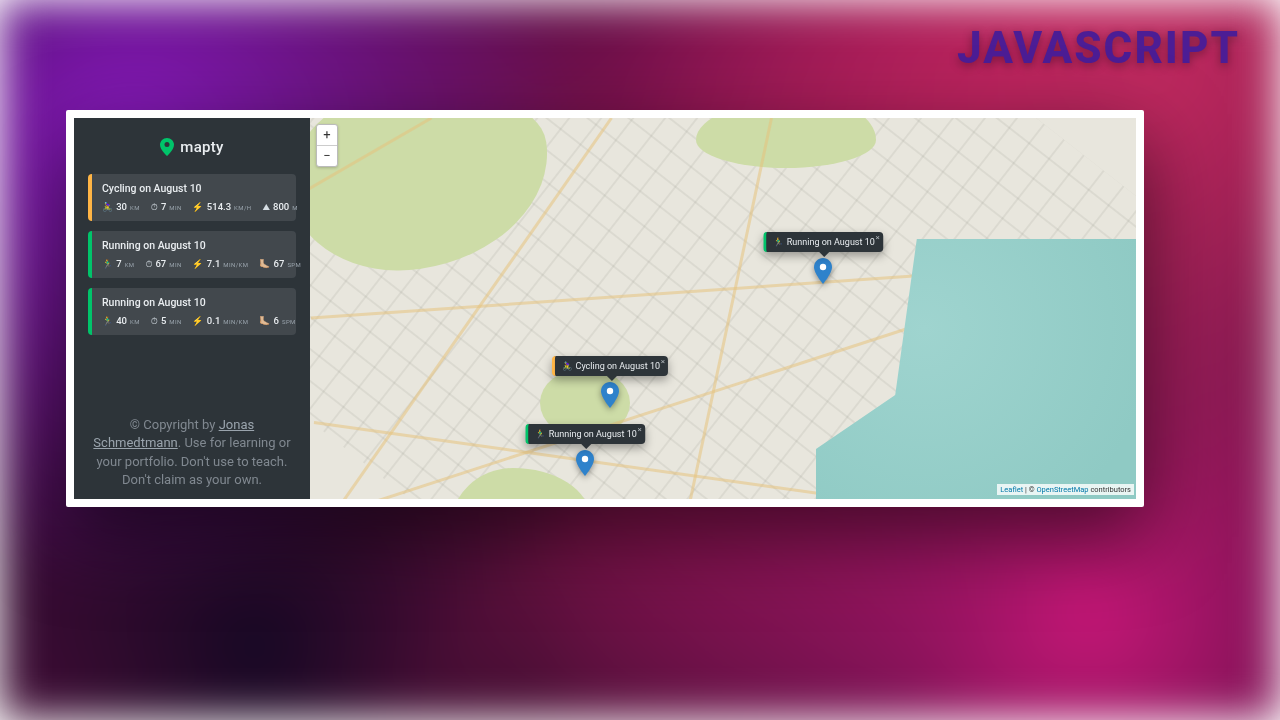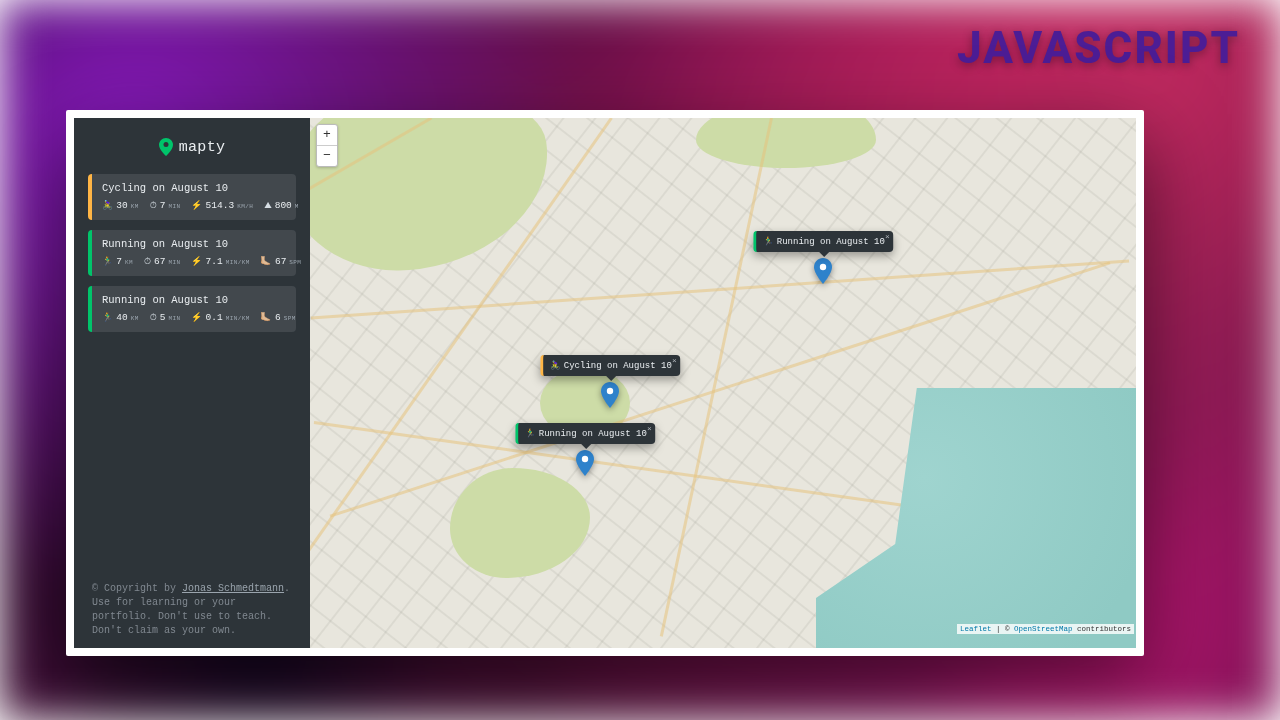--- a/index.html
+++ b/index.html
@@ -15,24 +15,24 @@
     filter: blur(22px);
   }
   .bg::after{ content:""; position:absolute; inset:0; background: rgba(0,0,0,.15);}
   .banner {
     position: absolute; top: 22px; right: 40px;
     color: #4c1d95; font-weight: 800; letter-spacing: 2px;
     font-size: 44px; text-shadow: 0 3px 10px rgba(0,0,0,.35);
   }
   .frame {
     position: absolute; top: 110px; left: 66px;
-    width: 1078px; height: 546px;
+    width: 1078px; height: 397px;
     background: #fff; border-radius: 2px;
     box-shadow: 0 30px 80px rgba(0,0,0,.55);
-    padding: 8px; display: flex; font-family: Liberation Mono, monospace;
+    padding: 8px; display: flex;
   }
   .sidebar {
     width: 236px; height: 100%;
     background: #2d3439; color: #d6dee4;
     display: flex; flex-direction: column;
     padding: 16px 14px 10px;
   }
   .logo { display:flex; align-items:center; justify-content:center; gap:6px; margin:4px 0 18px; }
   .logo-mark { width:14px; height:18px; position:relative; }
   .logo-mark svg { display:block; }
@@ -43,21 +43,21 @@
     padding:8px 10px 9px; border-left:4px solid;
   }
   .workout.running { border-left-color:#00c46a; }
   .workout.cycling { border-left-color:#ffb545; }
   .workout-title { font-size:10.5px; font-weight:500; color:#e9edf0; margin-bottom:6px;}
   .workout-stats { display:flex; gap:11px; align-items:baseline;}
   .stat { display:flex; align-items:baseline; gap:3px; white-space:nowrap;}
   .stat-icon { font-size:9px; line-height:1; }
   .stat-val { font-size:9.5px; color:#e9edf0; font-weight:500;}
   .stat-unit { font-size:6px; color:#9aa4ad; text-transform:uppercase; letter-spacing:.4px;}
-  .footer { margin-top:auto; font-size:10px; color:#808890; line-height:1.4; padding:0 4px;}
+  .footer { margin-top:auto; font-size:13px; color:#808890; text-align:center; line-height:1.4; padding:0 4px;}
   .footer a { color:#9aa4ad; text-decoration:underline;}
   .map {
     flex:1; height:100%; position:relative; overflow:hidden;
     background:#e8e6dd;
   }
   
   .sea { position:absolute; right:-40px; bottom:-40px; width:360px; height:300px;
     background: radial-gradient(circle at 30% 30%, #9fd4cf 0%, #8fcac4 70%);
     clip-path: polygon(28% 0%, 100% 0%, 100% 100%, 0% 100%, 0% 70%, 22% 52%);
   }
@@ -80,21 +80,21 @@
     background-image:
       linear-gradient(90deg, rgba(160,160,150,.18) 1px, transparent 1px),
       linear-gradient(0deg, rgba(160,160,150,.18) 1px, transparent 1px);
     background-size: 14px 14px; transform:rotate(38deg) scale(1.8); transform-origin:center;
   }
   .zoom { position:absolute; left:6px; top:6px; width:22px; background:#fff;
     border:1px solid #bbb; border-radius:3px; display:flex; flex-direction:column;
     box-shadow:0 1px 3px rgba(0,0,0,.2);}
   .zoom button{ all:unset; text-align:center; font-size:13px; line-height:20px; color:#333; cursor:pointer;}
   .zoom button:first-child{ border-bottom:1px solid #ccc;}
-  .attribution{position:absolute; right:2px; bottom:14px; background:rgba(255,255,255,.8);
+  .attribution{position:absolute; right:2px; bottom:4px; background:rgba(255,255,255,.8);
     font-size:7.5px; color:#333; padding:1px 3px;}
   .attribution a{ color:#0078a8; text-decoration:none;}
   .pin { position:absolute; transform:translate(-50%,-100%);}
   .pin svg{ display:block; filter:drop-shadow(0 2px 3px rgba(0,0,0,.4));}
   .popup {
     position:absolute; transform:translate(-50%,-100%);
     background:#2d3439; color:#e9edf0; font-size:9px; padding:5px 8px 5px 7px;
     border-radius:4px; border-left:3px solid; white-space:nowrap;
     box-shadow:0 4px 10px rgba(0,0,0,.35);
   }

